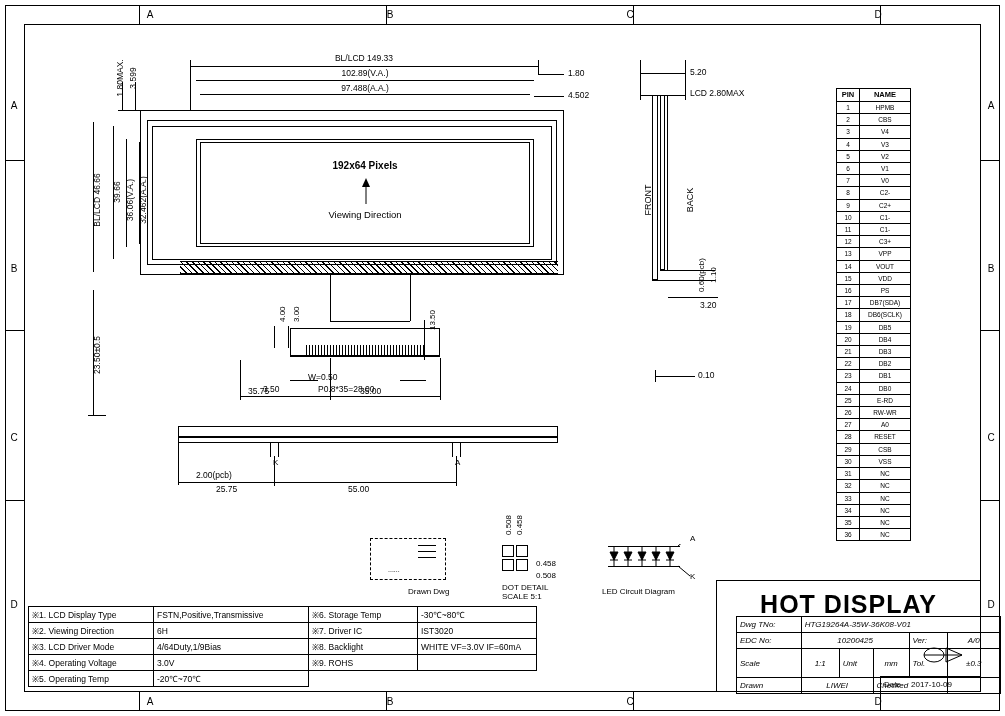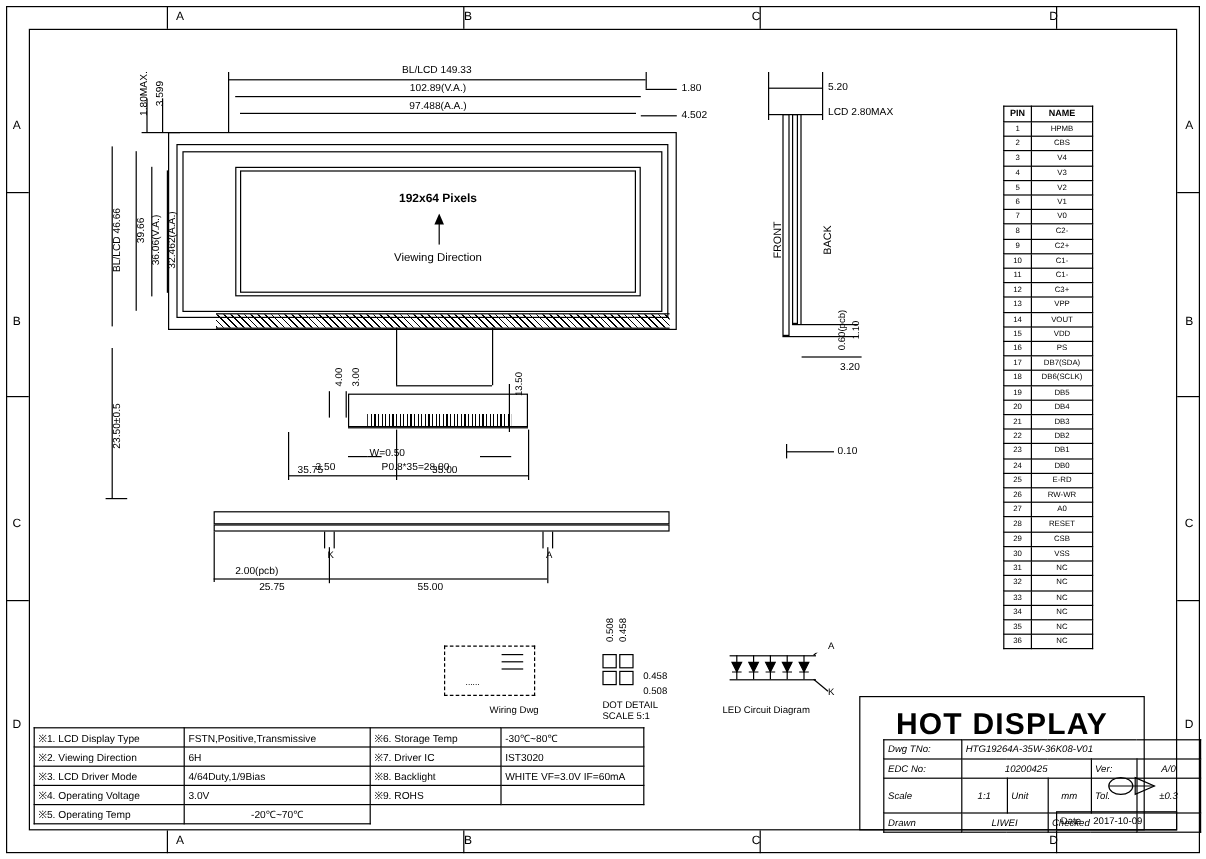--- a/index.html
+++ b/index.html
@@ -203,21 +203,21 @@
   <div class="dim" style="left:348px;top:484px;">55.00</div>
   <div class="ln v" style="left:178px;top:443px;height:42px;"></div>
   <div class="ln v" style="left:274px;top:456px;height:30px;"></div>
   <div class="ln v" style="left:456px;top:456px;height:30px;"></div>
 
   <div class="box" style="left:370px;top:538px;width:76px;height:42px;border-style:dashed;border-width:1px;"></div>
   <div class="ln h" style="left:418px;top:545px;width:18px;"></div>
   <div class="ln h" style="left:418px;top:551px;width:18px;"></div>
   <div class="ln h" style="left:418px;top:557px;width:18px;"></div>
   <div class="t small" style="left:388px;top:566px;">......</div>
-  <div class="t" style="left:408px;top:588px;font-size:8px;">Wiring Dwg</div>
+  <div class="t" style="left:408px;top:588px;font-size:8px;">Drawn Dwg</div>
 
   <div class="box" style="left:502px;top:545px;width:12px;height:12px;"></div>
   <div class="box" style="left:516px;top:545px;width:12px;height:12px;"></div>
   <div class="box" style="left:502px;top:559px;width:12px;height:12px;"></div>
   <div class="box" style="left:516px;top:559px;width:12px;height:12px;"></div>
   <div class="dim" style="left:504px;top:535px;font-size:8px;transform:rotate(-90deg);transform-origin:0 0;">0.508</div>
   <div class="dim" style="left:515px;top:535px;font-size:8px;transform:rotate(-90deg);transform-origin:0 0;">0.458</div>
   <div class="dim" style="left:536px;top:559px;font-size:8px;">0.458</div>
   <div class="dim" style="left:536px;top:571px;font-size:8px;">0.508</div>
   <div class="t" style="left:502px;top:584px;font-size:8px;">DOT DETAIL</div>
@@ -426,26 +426,26 @@
           <td style="width: 112px;">WHITE VF=3.0V IF=60mA</td>
         </tr>
         <tr>
           <td style="width: 118px;">※4. Operating Voltage</td>
           <td style="width: 148px;">3.0V</td>
           <td style="width: 102px;">※9. ROHS</td>
           <td style="width: 112px;"></td>
         </tr>
         <tr>
           <td style="width: 118px;">※5. Operating Temp</td>
-          <td style="width: 148px; text-align: center;">-20℃~70℃</td>
+          <td style="width: 148px;">-20℃~70℃</td>
         </tr>
       </tbody>
   </table>
 
-  <div class="box" style="left:716px;top:580px;width:238px;height:112px;">
+  <div class="box" style="left:716px;top:580px;width:265px;height:112px;">
     <div class="brand" style="margin-top:9px;">HOT DISPLAY</div>
   </div>
   <table class="title" style="left:736px;top:616px;width:265px;font-style:italic;">
     <tbody>
       <tr>
         <td style="width:56px;height:15px;">Dwg TNo:</td>
         <td colspan="5">HTG19264A-35W-36K08-V01</td>
       </tr>
       <tr>
         <td style="height:15px;">EDC No:</td>

